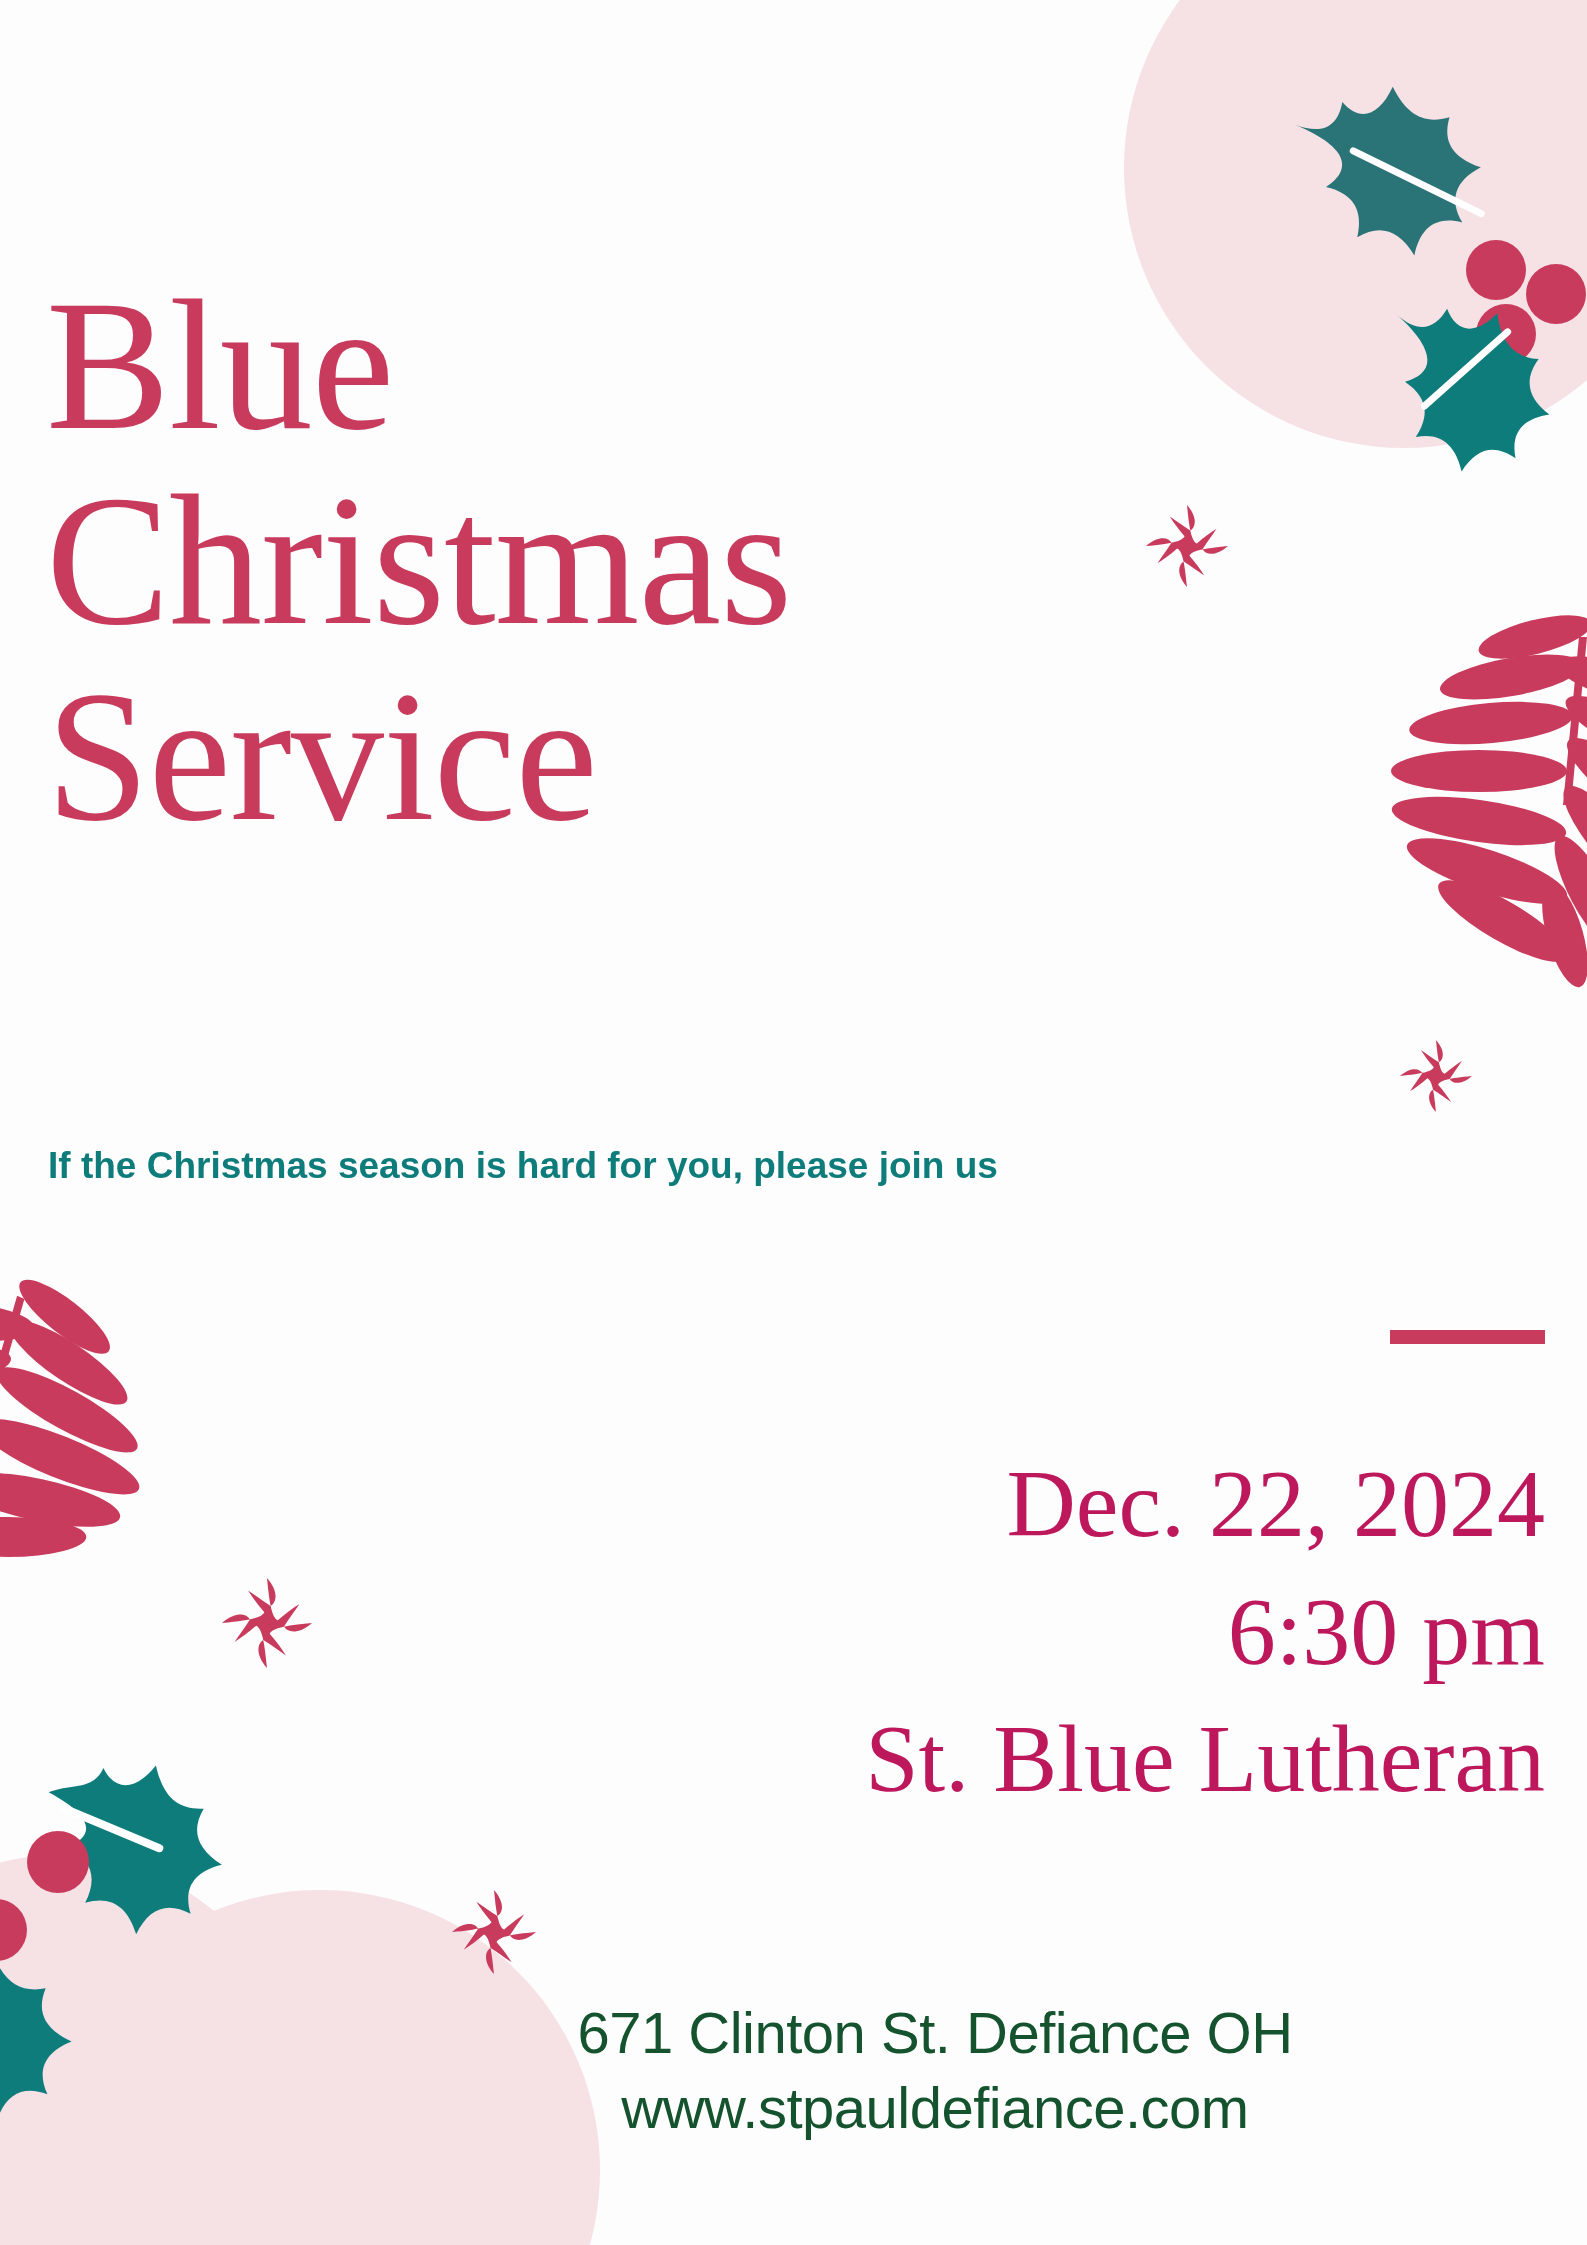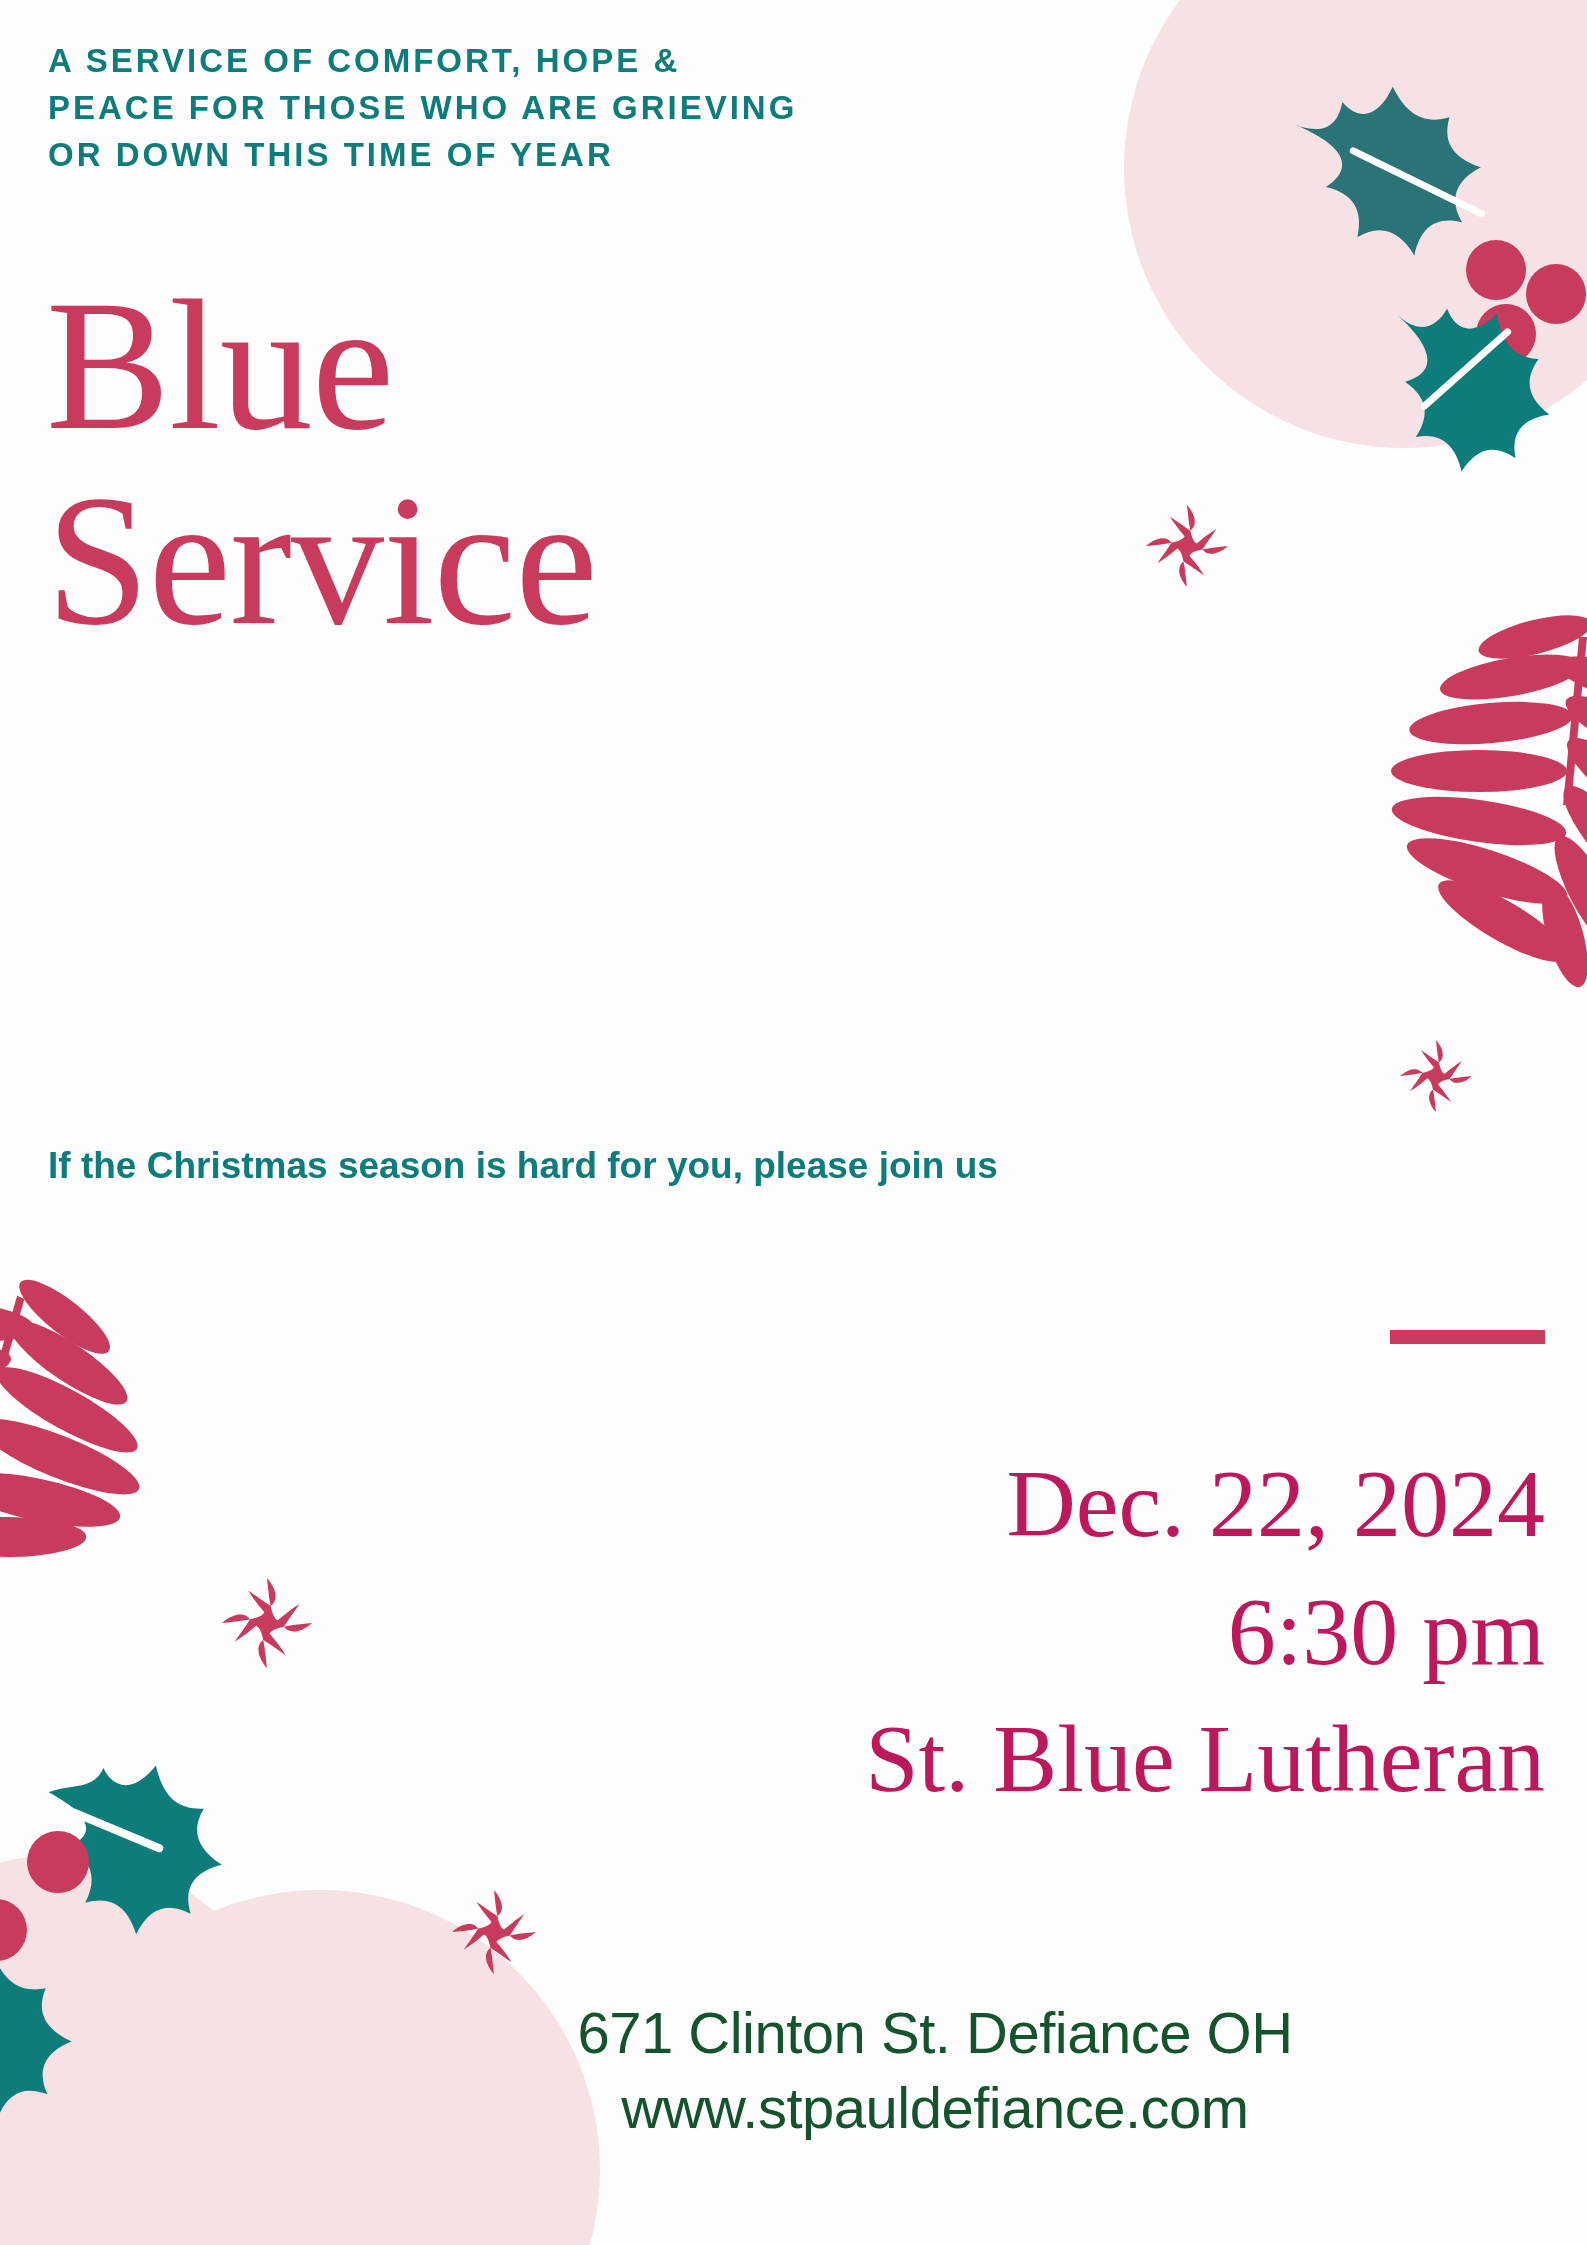--- a/index.html
+++ b/index.html
@@ -276,28 +276,24 @@
                C62 80 54 74 46 69 C40 72 36 84 50 100
                C47 68 44 56 38 53 C30 60 22 66 14 71
                C20 62 26 54 31 46 C28 40 16 36 0 50
                C32 47 44 44 47 38 C40 30 34 22 29 14
                C38 20 46 26 54 31 C60 28 64 16 50 0 Z" fill="#C93B5C"></path>
     </svg>
   </div>
 
   <div class="content">
 
-    <div class="eyebrow">
-      <span class="eb-line">A SERVICE OF COMFORT, HOPE &amp;</span><br>
-      <span class="eb-line">PEACE FOR THOSE WHO ARE GRIEVING</span><br>
-      <span class="eb-line">OR DOWN THIS TIME OF YEAR</span>
-    </div>
 
     <h1 class="headline" style="margin:0;">
       <span class="hl-line">Blue</span>
+      <span class="hl-line">Christmas</span>
       <span class="hl-line">Service</span>
     </h1>
 
     <div class="subhead">
       <span class="sh-line">If the Christmas season is hard for you, please join us</span>
     </div>
 
     <div class="rule"></div>
 
     <div class="details">

